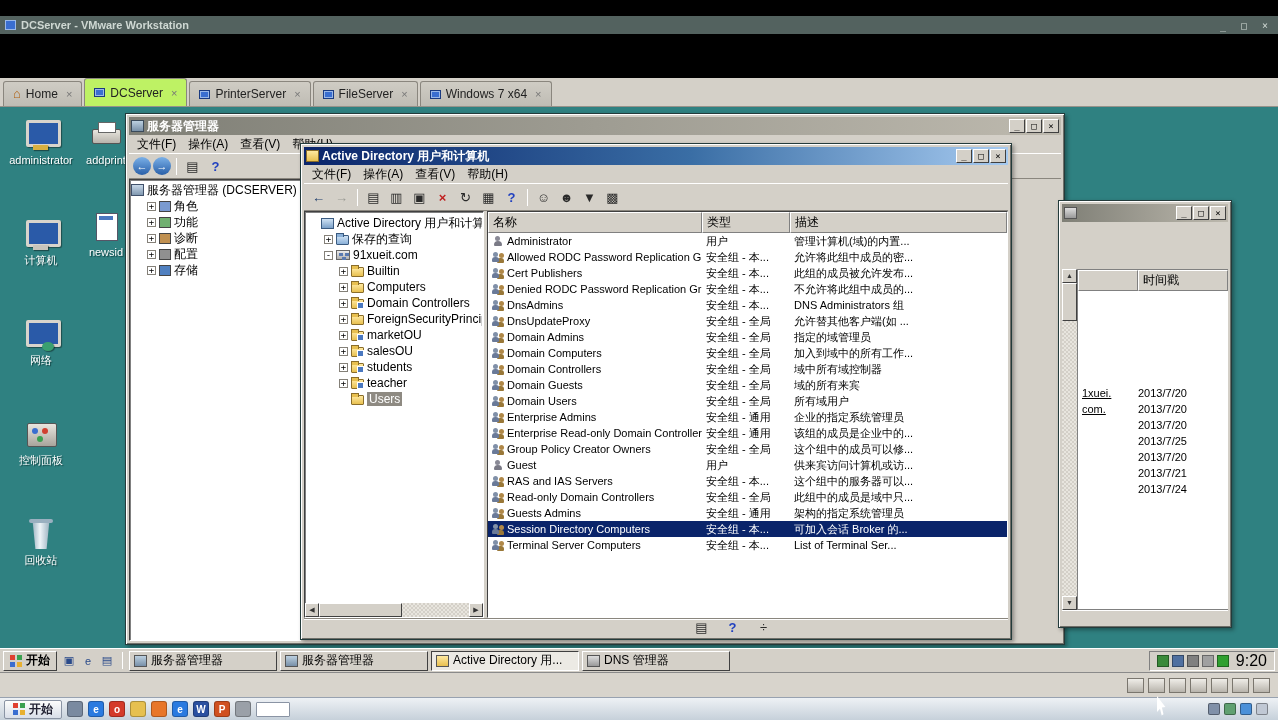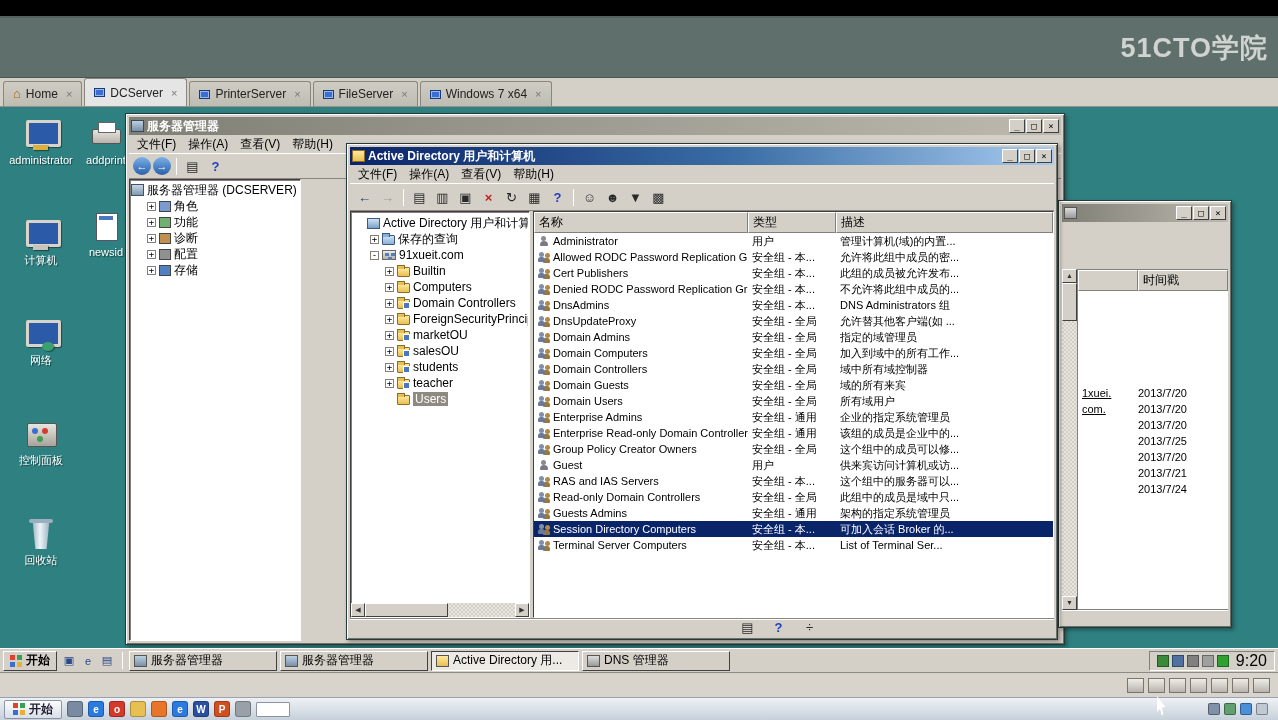--- a/index.html
+++ b/index.html
@@ -9,21 +9,21 @@
 
 #vmw-titlebar{position:absolute;top:0;left:0;right:0;height:18px;background:#53625f;display:flex;align-items:center;padding:0 5px;gap:5px;margin-top:16px;}
 #vmw-titlebar .t-text{color:#cfd8d3;font-size:11px;font-weight:bold;flex:1;white-space:nowrap;overflow:hidden;}
 .vmw-ico{width:11px;height:10px;background:#3a6ed0;border:1px solid #9ab8e8;flex:none;}
 .vmw-ctl{color:#cfd8d3;font-size:10px;width:16px;text-align:center;font-family:"DejaVu Sans Mono",monospace;}
 #vmw-toolbar{position:absolute;top:18px;left:0;right:0;height:60px;background:#5f6f6c;border-bottom:1px solid #495754;}
 #watermark{position:absolute;right:10px;top:12px;font-size:27px;font-weight:bold;color:rgba(240,240,235,.78);letter-spacing:1px;}
 #vmw-tabbar{position:absolute;top:78px;left:0;right:0;height:29px;background:#d4d0c8;border-bottom:1px solid #96928a;display:flex;align-items:flex-end;padding-left:3px;}
 #tabs{display:flex;align-items:flex-end;height:100%;}
 .tab{height:25px;display:flex;align-items:center;gap:5px;padding:0 9px;background:linear-gradient(#cfccc4,#bfbcb4);border:1px solid #8a867e;border-bottom:none;border-radius:3px 3px 0 0;margin-right:2px;color:#222;white-space:nowrap;}
-.tab.active{background:#e5e5e5;height:28px;align-items:center;}
+.tab.active{background:#bef264;height:28px;align-items:center;}
 .tab-home{color:#b06010;font-size:13px;line-height:10px;}
 .tab-vm{width:11px;height:9px;background:#3a6ed0;border:1px solid #1a3a80;box-shadow:inset 0 0 0 1px #9ab8e8;flex:none;}
 .tab-close{color:#777;font-size:11px;margin-left:3px;}
 
 
 #vm-screen{position:absolute;top:107px;left:0;width:1278px;height:565px;background:#2f8181;overflow:hidden;}
 #desk-col1,#desk-col2{position:absolute;display:flex;flex-direction:column;align-items:center;}
 #desk-col1{left:8px;top:12px;width:66px;}
 #desk-col2{left:78px;top:12px;width:56px;}
 #desk-col1 .dicon{height:100px;}
@@ -104,21 +104,21 @@
 .p1,.p2{width:12px;height:12px;position:relative;flex:none;}
 .p1::before{content:"";position:absolute;left:3px;top:1px;width:5px;height:5px;border-radius:50%;background:#8a8a96;}
 .p1::after{content:"";position:absolute;left:2px;bottom:1px;width:8px;height:5px;border-radius:4px 4px 1px 1px;background:#7a7a86;}
 .p2::before{content:"";position:absolute;left:1px;top:1px;width:5px;height:5px;border-radius:50%;background:#8090a8;box-shadow:6px 1px 0 #b08848;}
 .p2::after{content:"";position:absolute;left:0;bottom:1px;width:7px;height:5px;border-radius:3px 3px 1px 1px;background:#6a7a98;box-shadow:5px 1px 0 #9a7838;}
 
 
 #sm-window{left:125px;top:6px;width:940px;height:532px;z-index:10;}
 #sm-body{flex:1;display:flex;min-height:0;}
 #sm-treepane{width:172px;flex:none;display:flex;flex-direction:column;padding:2px 1px;}
-#ad-window{left:300px;top:36px;width:712px;height:497px;z-index:30;margin-left:46px;}
+#ad-window{left:300px;top:36px;width:712px;height:497px;z-index:30;}
 #ad-body{flex:1;display:flex;min-height:0;}
 #ad-treepane{width:180px;flex:none;display:flex;flex-direction:column;}
 #ad-treerows{flex:1;overflow:hidden;display:flex;flex-direction:column;padding:3px 1px;}
 #ad-split{width:3px;flex:none;background:#d4d0c8;}
 #ad-listpane{flex:1;display:flex;flex-direction:column;min-width:0;}
 #ad-header{display:flex;flex:none;}
 #ad-rows{flex:1;overflow:hidden;display:flex;flex-direction:column;background:#fff;}
 #dns-window{left:1058px;top:93px;width:174px;height:428px;z-index:20;}
 #dns-gap{height:47px;flex:none;}
 #dns-content{flex:1;display:flex;min-height:0;}
@@ -171,23 +171,20 @@
 <div id="stage">
 
   <div id="vmw-titlebar">
     <span class="vmw-ico"></span>
     <span class="t-text">DCServer - VMware Workstation</span>
     <span class="vmw-ctl">_</span>
     <span class="vmw-ctl">□</span>
     <span class="vmw-ctl">×</span>
   </div>
 
-  <div id="vmw-toolbar">
-    <div id="watermark">51CTO学院</div>
-  </div>
 
   <div id="vmw-tabbar">
     <div id="tabs">
         <div class="tab">
           <span class="tab-home">⌂</span>
           <span class="tab-label">Home</span>
           <span class="tab-close">×</span>
         </div>
         <div class="tab active">
           <span class="tab-vm"></span>

